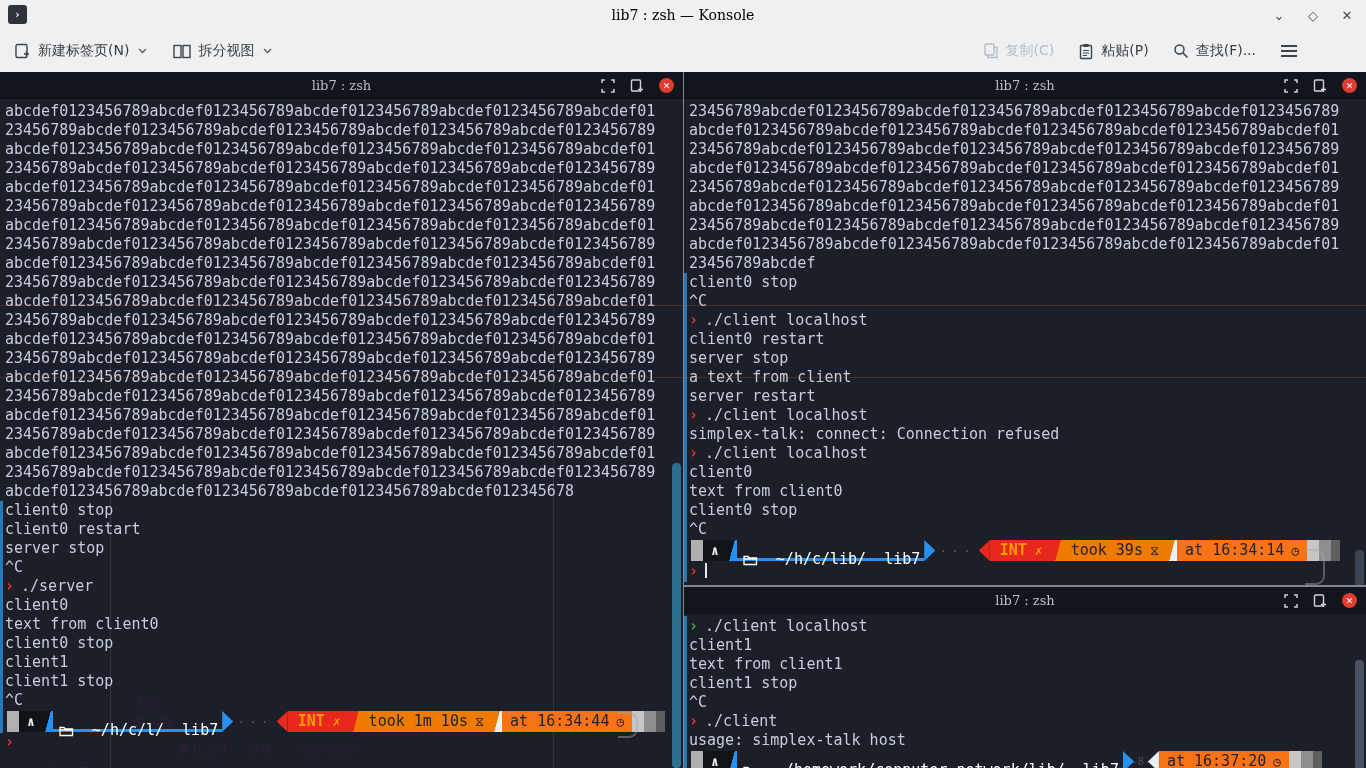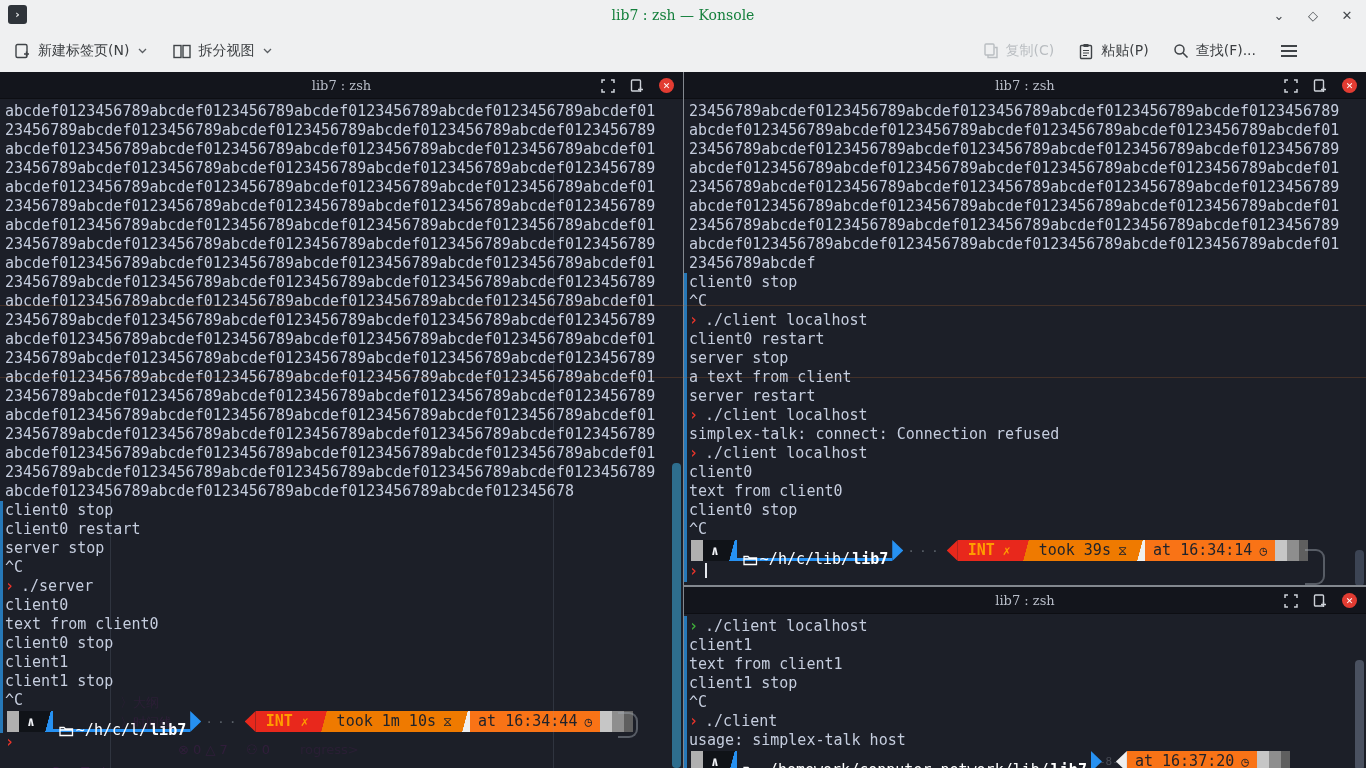--- a/index.html
+++ b/index.html
@@ -6,21 +6,21 @@
   html,body { width:1366px; height:768px; overflow:hidden; background:#eff0f1;
               font-family:"DejaVu Sans","Liberation Sans",sans-serif; }
 
   
   .titlebar { position:absolute; top:0; left:0; width:1366px; height:30px; background:#eff0f1;
               display:flex; align-items:center; }
   .app-icon { position:absolute; left:8px; top:5px; width:19px; height:19px; background:#2f343a;
               border-radius:3px; color:#e8eaec; font-weight:bold; font-size:11px;
               display:flex; align-items:center; justify-content:center; }
   .win-title { width:100%; text-align:center; font-family:"DejaVu Serif","Liberation Serif",serif;
-               font-size:14px; color:#15803d; }
+               font-size:14px; color:#000000; }
   .win-btns { position:absolute; right:10px; top:0; height:30px; display:flex; align-items:center; gap:16px;
               color:#45494d; font-size:13px; }
   .win-btn { width:18px; height:18px; display:flex; align-items:center; justify-content:center; cursor:default; }
 
   .toolbar { position:absolute; top:30px; left:0; width:1312px; height:42px; background:#eff0f1;
              display:flex; align-items:center; font-size:14px; color:#3b3e41; }
   .tb-group-left  { display:flex; align-items:center; gap:26px; margin-left:14px; }
   .tb-group-right { display:flex; align-items:center; gap:24px; margin-left:auto; margin-right:14px; }
   .tb-btn { display:flex; align-items:center; gap:7px; }
   .tb-btn.disabled { color:#b9bdc1; }
@@ -70,22 +70,22 @@
   .pline > span { display:flex; align-items:center; }
   .gblock { width:12px; }
   .g1 { background:#b0b0b0; }
   .g2 { background:#c6c6c6; }
   .g3 { background:#8e8e8e; }
   .g4 { background:#5f5f5f; width:9px; }
   .caret-block { background:#101318; color:#f2f4f8; font-weight:bold; padding:0 8px; font-size:13px; }
   .sep-dark-blue   { width:10px; background:linear-gradient(105deg,#101318 49%,#2691f2 51%); }
   .sep-red-orange  { width:10px; background:linear-gradient(105deg,#e8281c 49%,#ef7a00 51%); }
   .sep-orange-white{ width:10px; background:linear-gradient(105deg,#ef7a00 49%,#efefef 51%); }
-  .seg-blue { background:#2691f2; color:#fff; padding:0 4px 0 6px; gap:2px;margin-top:18px; }
-  .seg-blue b { font-weight:bold; }
+  .seg-blue { background:#2691f2; color:#fff; padding:0 4px 0 6px; gap:18px;margin-top:18px; }
+  .seg-blue b { font-weight:normal; }
   .tri-blue-r { width:11px; background:#2691f2;
                 clip-path:polygon(0 0,100% 50%,0 100%); }
   .dots { color:#5a6068; letter-spacing:4px; padding:0 4px; font-size:13px; }
   .gap8 { width:14px; color:rgba(150,155,165,.35); font-size:11px; justify-content:center; }
   .tri-red-l   { width:11px; background:#e8281c; clip-path:polygon(100% 0,0 50%,100% 100%); }
   .tri-white-l { width:11px; background:#efefef; clip-path:polygon(100% 0,0 50%,100% 100%); }
   .seg-red    { background:#e8281c; color:#ff9d00; padding:0 10px; font-weight:bold; gap:8px; }
   .seg-orange { background:#ef7a00; color:#20232b; padding:0 8px;  gap:7px; }
   .seg-white  { background:#f97316; color:#20232b; padding:0 8px;  gap:7px; }
   .pglyph { font-size:13px; }

